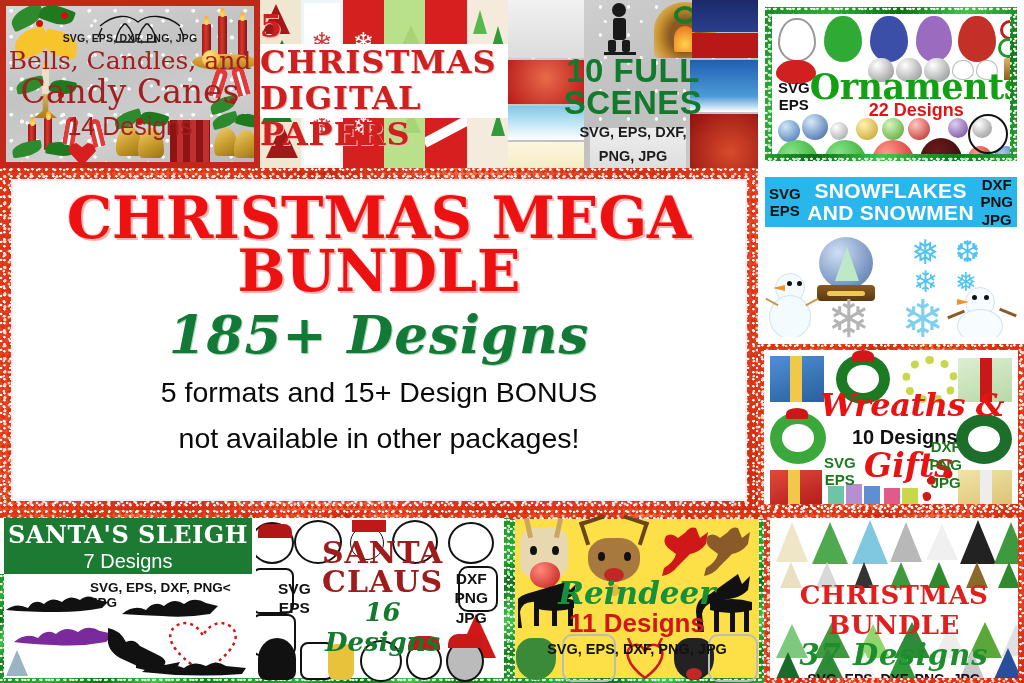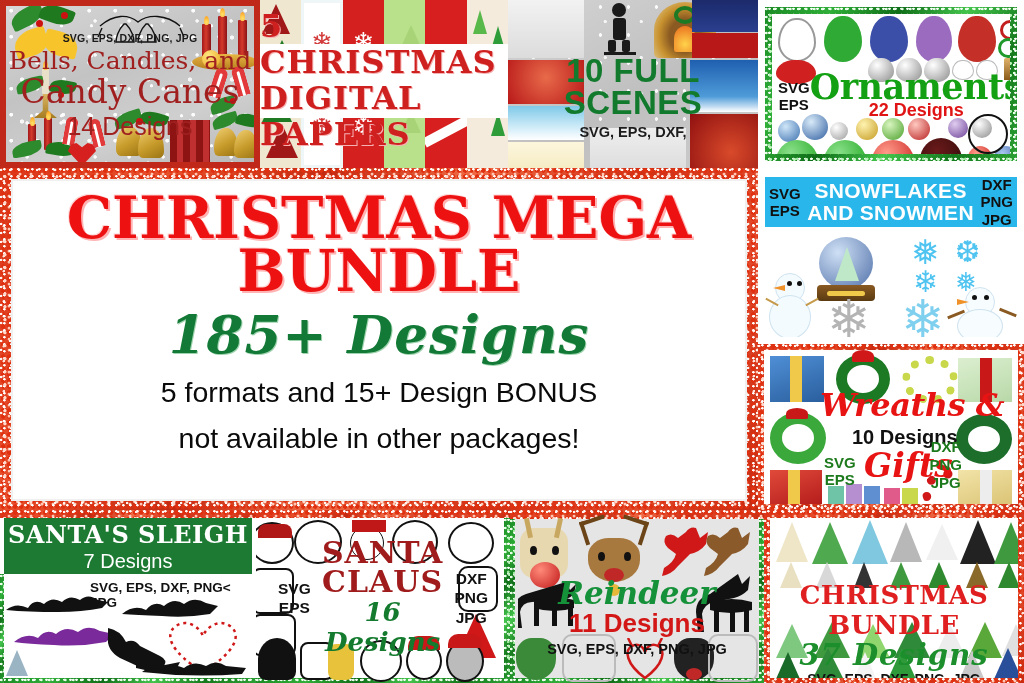--- a/index.html
+++ b/index.html
@@ -162,21 +162,21 @@
   .sl-fmt { position:absolute; left:90px; top:70px; font-size:13.5px; font-weight:600; color:#111;}
   .sleighfig { position:absolute; }
 
   #p-santa { left: 256px; top: 510px; width: 254px; height: 173px; background:#fff; }
   .sa-band { position:absolute; left:0; right:0; top:52px; height:72px; display:flex; align-items:center; justify-content:space-between; padding:0 22px;}
   .sa-side { font-size:15.5px; font-weight:700; color:#111; line-height:1.25; text-align:center;}
   .sa-mid { text-align:center; }
   .sa-t { font-family:"DejaVu Serif", serif; font-weight:700; font-size:30px; color:#a01c1c; line-height:.95; letter-spacing:1px;}
   .sa-d { font-family:"DejaVu Serif", serif; font-style:italic; font-weight:700; font-size:26px; color:#137a2e; margin-top:1px;}
 
-  #p-rein { left: 510px; top: 510px; width: 254px; height: 173px; background:#e5e5e5; }
+  #p-rein { left: 510px; top: 510px; width: 254px; height: 173px; background:#fde047; }
   .re-txt { position:absolute; left:0; right:0; top:68px; text-align:center;}
   .re-t { font-family:"DejaVu Serif", serif; font-style:italic; font-weight:700; font-size:31px; color:#159139; line-height:1;}
   .re-d { font-family:"Liberation Sans", sans-serif; font-weight:700; font-size:26px; color:#d31616; margin-top:-1px;}
   .re-f { font-family:"Liberation Sans", sans-serif; font-weight:600; font-size:14.5px; color:#111; margin-top:2px;}
 
   #p-trees { left: 764px; top: 510px; width: 260px; height: 173px; background:#fff; }
   .tr-txt { position:absolute; left:0; right:0; top:62px; text-align:center;}
   .tr-t { font-family:"DejaVu Serif", serif; font-weight:700; font-size:26px; color:#e02020; letter-spacing:.4px;}
   .tr-d { font-family:"DejaVu Serif", serif; font-style:italic; font-weight:700; font-size:29px; color:#1c8f2c; letter-spacing:1px; margin-top:-2px;}
   .tr-f { font-family:"Liberation Sans", sans-serif; font-weight:600; font-size:14px; color:#111; margin-top:-1px;}
@@ -336,20 +336,21 @@
     <div class="mini" style="left:184px;top:0;width:66px;height:32px;background:linear-gradient(180deg,#1c2a6b,#2a3f8f);"></div>
     <div class="mini" style="left:184px;top:33px;width:66px;height:25px;background:#b81818;"></div>
     <div class="mini" style="left:182px;top:60px;width:68px;height:52px;background:linear-gradient(180deg,#1f5fb0,#4e9bd8 70%,#fff 100%);"></div>
     <div class="mini" style="left:182px;top:114px;width:68px;height:54px;background:radial-gradient(circle at 60% 70%,#d84a2a,#901010);"></div>
     <div class="mini" style="left:82px;top:128px;width:96px;height:40px;background:linear-gradient(180deg,#eeeeee,#dedede);"></div>
 
     <div class="sc-txt">
       <div class="sc-big">10 FULL</div>
       <div class="sc-big">SCENES</div>
       <div class="sc-fmt">SVG, EPS, DXF,</div>
+      <div class="sc-fmt">PNG, JPG</div>
     </div>
   </div>
 
   <div class="panel" id="p-orn">
     <div class="orn-border glitter-green"></div>
     <div class="orn-inner">
 
       <div class="bauble" style="left:6px;top:4px;width:38px;height:44px;border:2px solid #999;background:#fff;"></div>
       <div class="bauble" style="left:52px;top:2px;width:38px;height:46px;background:#2faa35;"></div>
       <div class="bauble" style="left:98px;top:2px;width:38px;height:46px;background:#3b4fa8;"></div>

